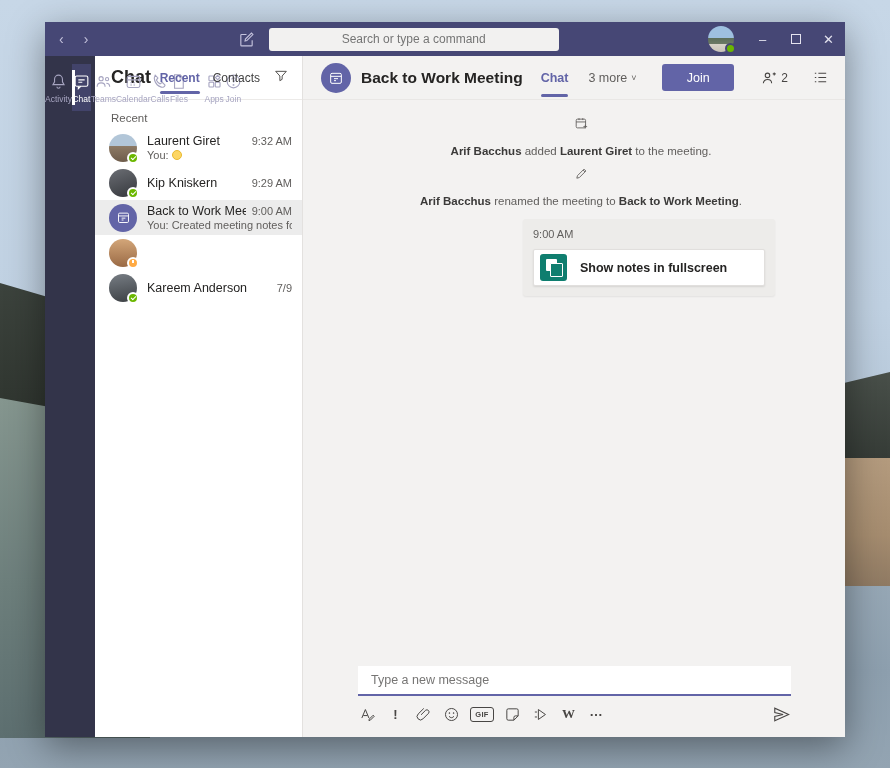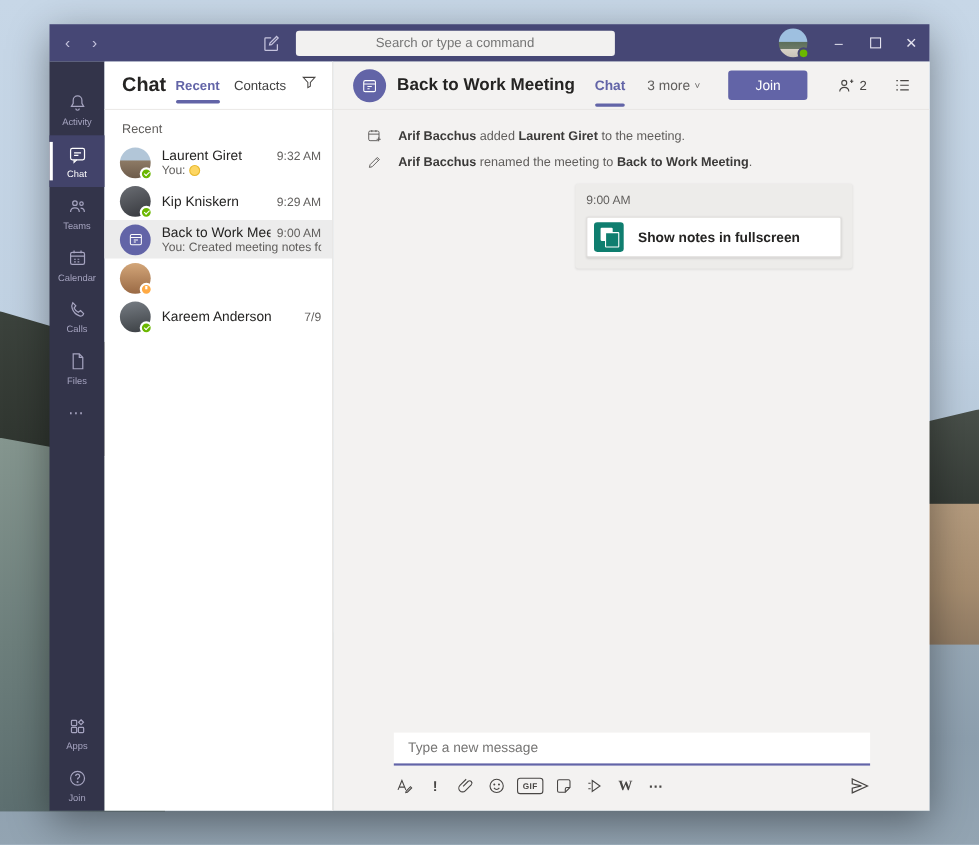--- a/index.html
+++ b/index.html
@@ -25,21 +25,21 @@
   .tb-search { width:290px; height:23px; background:#f2f1f0; border:none; border-radius:3px; font-size:12px; color:#605e5c; text-align:center; font-family:"Liberation Sans",sans-serif; }
   .tb-right { margin-left:auto; display:flex; align-items:center; }
   .tb-avatar { width:26px; height:26px; border-radius:50%; background:linear-gradient(180deg,#9ec0e0 0%,#9ec0e0 45%,#5b6e5a 46%,#6d7a66 70%,#d8d3c8 71%,#c8c3b8 100%); position:relative; margin-right:12px; }
   .tb-avatar .dot { position:absolute; right:-2px; bottom:-2px; width:11px; height:11px; background:#6bb700; border-radius:50%; border:2px solid #464775; }
   .tb-ctl { width:33px; height:34px; display:flex; align-items:center; justify-content:center; font-size:13px; color:#e4e3ef; }
   .tb-ctl .maxbox { width:10px; height:10px; border:1px solid #e4e3ef; display:block; }
 
   .app-body { flex:1; display:flex; min-height:0; }
 
   
-  .rail { width:50px; background:#33344a; display:flex; flex-direction:column; flex-shrink:0; padding-top:20px; }
+  .rail { width:50px; background:#33344a; display:flex; flex-direction:row; flex-shrink:0; padding-top:8px; }
   .rail-item { height:47px; display:flex; flex-direction:column; align-items:center; justify-content:center; gap:3px; color:#a6a4c0; font-size:8.5px; position:relative; cursor:pointer; }
   .rail-item svg { width:19px; height:19px; stroke:currentColor; fill:none; stroke-width:1.4; }
   .rail-item.active { background:#42436a; color:#ffffff; }
   .rail-item.active::before { content:""; position:absolute; left:0; top:6px; bottom:6px; width:3px; background:#fff; }
   .rail-more { height:34px; display:flex; align-items:center; justify-content:center; color:#a6a4c0; font-size:14px; letter-spacing:2px; cursor:pointer; }
   .rail-spacer { flex:1; }
 
   
   .chatlist { width:208px; background:#fff; display:flex; flex-direction:column; flex-shrink:0; border-right:1px solid #e3e1df; }
   .cl-header { height:44px; display:flex; align-items:center; padding:0 13px 0 16px; border-bottom:1px solid #eceae8; flex-shrink:0; }
@@ -87,21 +87,21 @@
   .mh-more { font-size:12.5px; color:#605e5c; margin-left:10px; cursor:pointer; display:flex; align-items:center; gap:4px;justify-content:space-between; }
   .mh-more .chev { font-size:9px; color:#605e5c; }
   .mh-spacer { flex:1; }
   .join-btn { width:72px; height:27px; background:#6264a7; color:#fff; border:none; border-radius:3px; font-size:12.5px; font-family:"Liberation Sans",sans-serif; cursor:pointer; }
   .mh-people { display:flex; align-items:center; gap:3px; margin-left:16px; color:#484644; font-size:12px; cursor:pointer; }
   .mh-people svg { width:18px; height:18px; stroke:#484644; fill:none; stroke-width:1.4; }
   .mh-list { margin-left:14px; cursor:pointer; display:flex; }
   .mh-list svg { width:17px; height:17px; stroke:#484644; fill:none; stroke-width:1.5; }
 
   .messages { flex:1; padding:16px 16px 0 30px; overflow:hidden; }
-  .sysmsg { display:flex; align-items:center; gap:14px; margin-bottom:9px; font-size:11.5px; color:#605e5c; }
+  .sysmsg { display:flex; align-items:center; gap:14px; margin-bottom:9px; font-size:11.5px; color:#605e5c;flex-direction:column; }
   .sysmsg svg { width:15px; height:15px; stroke:#605e5c; fill:none; stroke-width:1.4; flex-shrink:0; }
   .sysmsg b { color:#3b3a39; font-weight:700; }
 
   .notes-card { width:252px; margin-left:auto; margin-right:54px; margin-top:12px; background:#edecea; border-radius:3px; padding:9px 10px 10px; box-shadow:0 1px 2px rgba(0,0,0,.07); }
   .nc-time { font-size:11px; color:#605e5c; }
   .nc-text { font-size:12.5px; color:#484644; margin-top:3px; }
   .nc-btn { margin-top:9px; height:37px; background:#fff; border:1px solid #e1dfdd; border-radius:2px; display:flex; align-items:center; gap:13px; padding:0 6px; cursor:pointer; box-shadow:0 1px 2px rgba(0,0,0,.1); }
   .nc-icon { width:27px; height:27px; background:#0f7e6f; border-radius:3px; position:relative; flex-shrink:0; }
   .nc-icon::before { content:""; position:absolute; left:6px; top:5px; width:11px; height:12px; background:#fff; border-radius:1px; }
   .nc-icon::after { content:""; position:absolute; left:10px; top:9px; width:11px; height:12px; background:#0f7e6f; border:1.5px solid #fff; border-radius:1px; }

